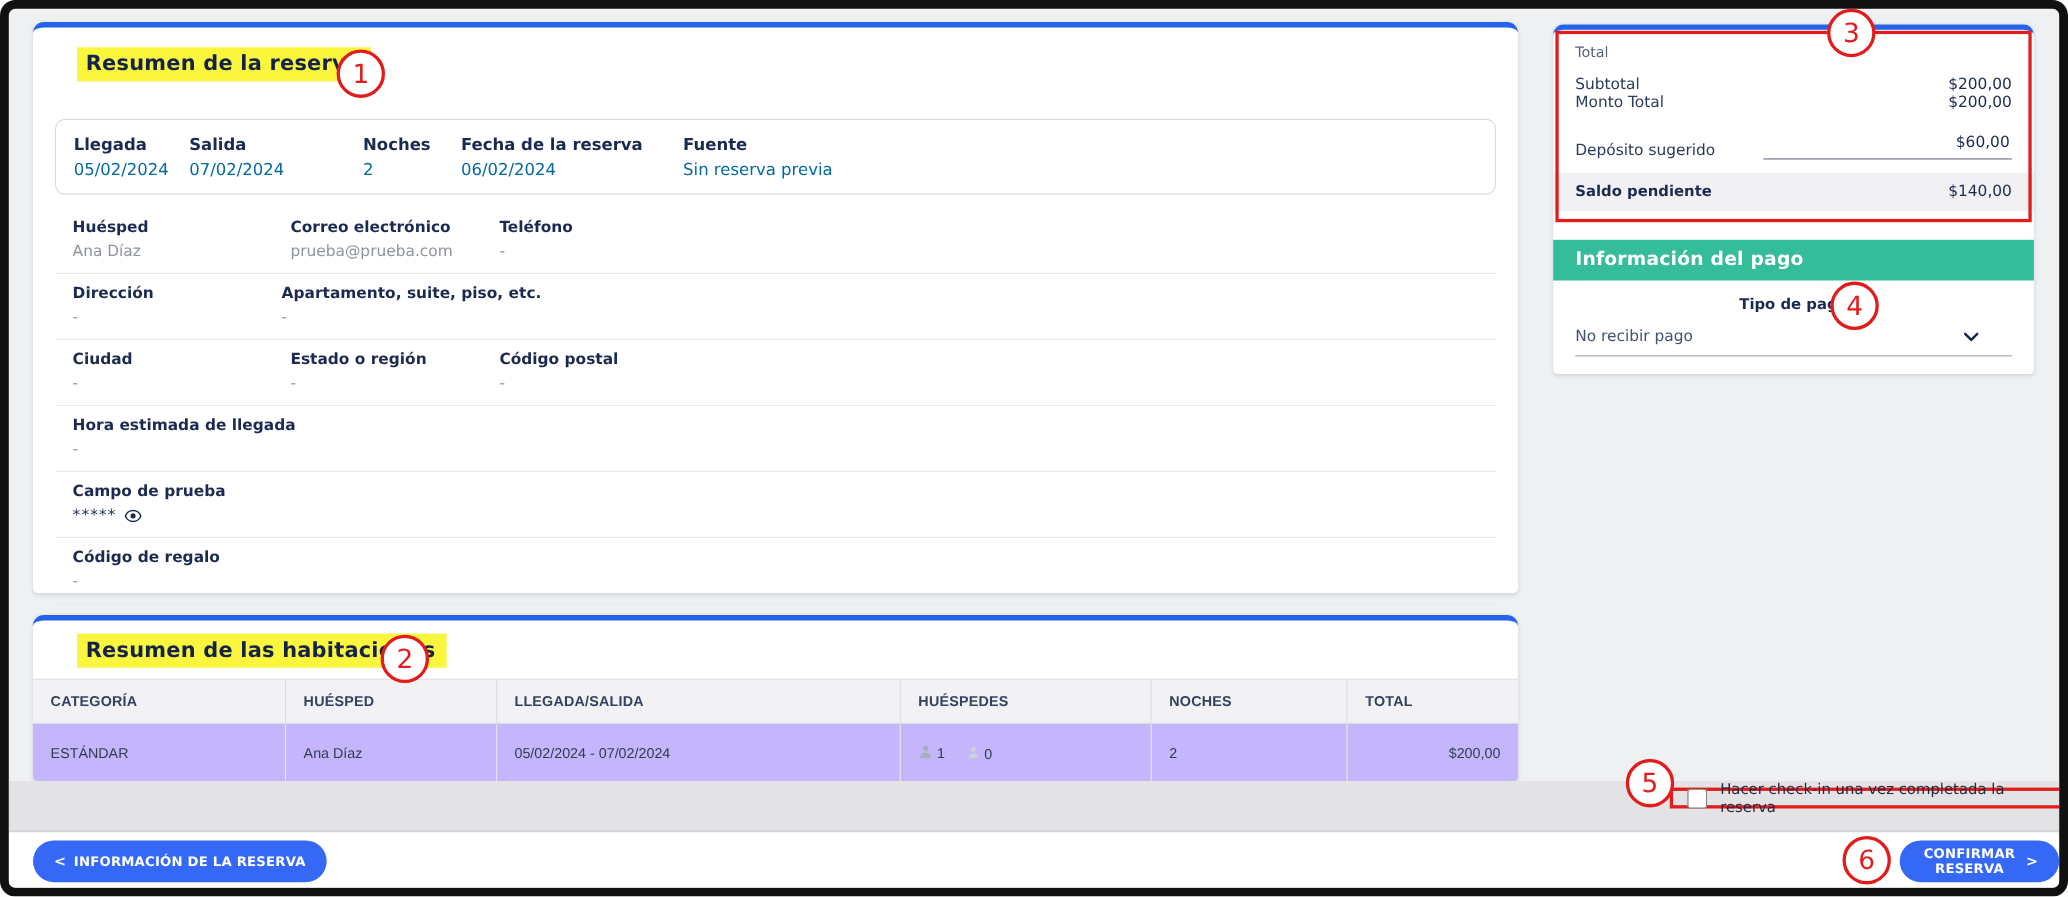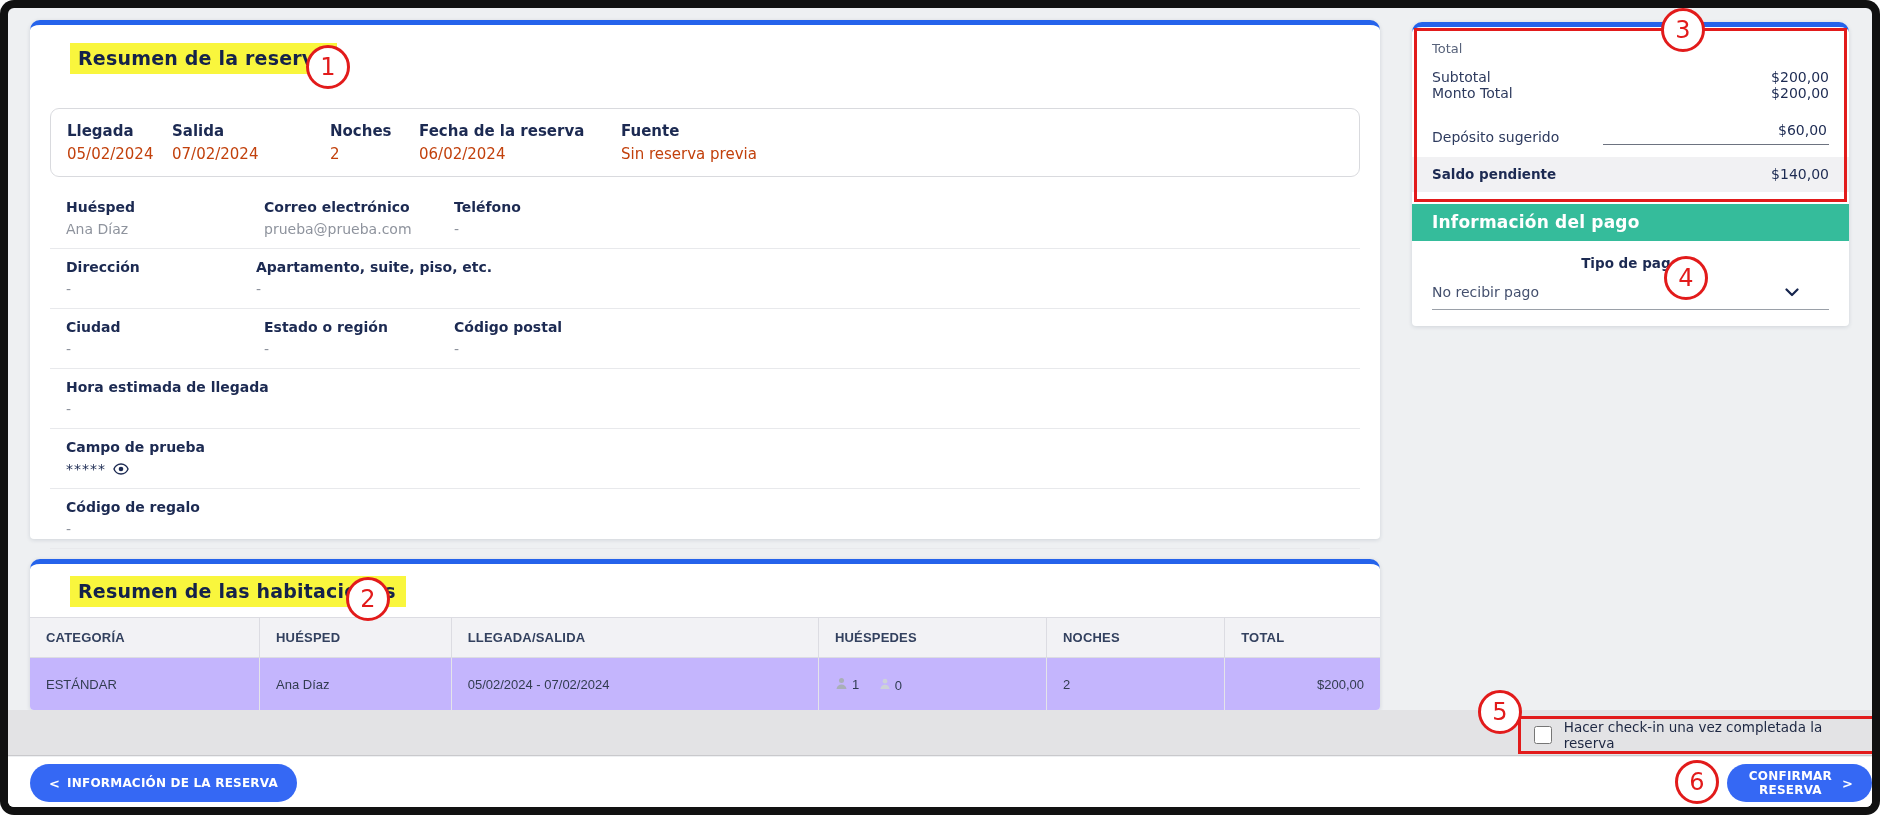--- a/index.html
+++ b/index.html
@@ -12,21 +12,21 @@
   .card{position:absolute;background:#fff;border-top:5px solid #2563eb;border-radius:10px 10px 4px 4px;
         box-shadow:0 1px 4px rgba(30,40,70,.14);}
 
   
   .card1{left:22px;top:12px;width:1350px;height:519px;}
   .sec-title{display:inline-block;margin:18px 0 0 40px;padding:4px 10px 5px 8px;background:#f9f63d;
              font-size:19px;font-weight:bold;color:#14224a;letter-spacing:.2px;}
   .stay-box{margin:34px 20px 0 20px;border:1px solid #d9dade;border-radius:9px;padding:13px 0 13px 16px;
             display:flex;align-items:flex-start;}
   .stay-cell .lbl{font-size:15px;font-weight:bold;color:#1c2a52;margin-bottom:5px;}
-  .stay-cell .val{font-size:15px;color:#c2410c;}
+  .stay-cell .val{font-size:15px;color:#0369a1;}
   .stay-w1{width:105px}.stay-w2{width:158px}.stay-w3{width:89px}.stay-w4{width:202px}
   .detail-grid{margin:12px 20px 0 20px;}
   .d-row{display:flex;padding:10px 0 11px 16px;border-bottom:1px solid #e8e9ec;}
   .d-cell{width:198px;padding-right:10px;}
   .d-cell.c2{width:190px;}
   .d-cell.c3{width:320px;}
   .d-cell .lbl{font-size:14px;font-weight:bold;color:#1c2a52;margin-bottom:6px;}
   .d-cell .val{font-size:14px;color:#8e939d;display:flex;align-items:center;gap:7px;}
 
   
@@ -48,33 +48,33 @@
   .totals{padding:14px 20px 0 20px;}
   .totals-caption{font-size:13px;color:#57627a;}
   .t-row{display:flex;justify-content:space-between;align-items:flex-end;font-size:14px;color:#2d3a5e;}
   .t-row .t-val{color:#1c2a52;}
   .t-sub{margin-top:13px}.t-monto{}.t-dep{margin-top:21px}
   .deposit-input{width:226px;border:none;border-bottom:1px solid #6d7380;text-align:right;font-size:14px;
                  color:#1c2a52;padding:0 2px 6px 0;background:transparent;font-family:inherit;outline:none;}
   .saldo-row{margin-top:12px;background:#f1f1f3;padding:9px 20px 10px 20px;display:flex;
              justify-content:space-between;font-size:14px;color:#1c2a52;}
   .saldo-row .lbl{font-weight:bold;font-size:13.5px;}
-  .pay-header{margin-top:12px;background:#35bc9b;color:#fff;font-weight:bold;font-size:17px;
+  .pay-header{margin-top:26px;background:#35bc9b;color:#fff;font-weight:bold;font-size:17px;
               padding:8px 0 9px 20px;letter-spacing:.2px;}
   .pay-body{padding:14px 20px 16px 20px;text-align:center;}
   .pay-type-lbl{font-size:13.5px;font-weight:bold;color:#1c2a52;}
   .select-row{margin-top:13px;display:flex;justify-content:space-between;align-items:center;
               border-bottom:1px solid #9aa0a8;padding:0 30px 9px 0;cursor:pointer;gap:25px;}
   .select-row .sel-val{font-size:14px;color:#44506e;}
 
   
   .band{position:absolute;left:0;right:0;top:702px;height:46px;background:#e3e3e5;
         border-bottom:1px solid #c9c9cc;}
   .footer{position:absolute;left:0;right:0;top:749px;bottom:0;background:#fff;}
-  .checkin-row{position:absolute;left:1510px;top:708px;width:358px;height:38px;border:3px solid #e21b1b;
+  .checkin-row{position:absolute;left:1510px;top:708px;width:358px;height:19px;border:3px solid #e21b1b;
                display:flex;align-items:center;gap:12px;padding-left:13px;background:transparent;}
   .checkin-row input{width:18px;height:18px;margin:0;accent-color:#fff;cursor:pointer;}
   .checkin-row .cb-lbl{font-size:13.5px;color:#1d2742;}
   .btn{position:absolute;top:756px;height:38px;border:none;border-radius:19px;background:#3568f4;
        color:#fff;font-family:"DejaVu Sans",sans-serif;font-weight:bold;font-size:12px;letter-spacing:.2px;
        display:flex;align-items:center;gap:7px;padding:0 19px;cursor:pointer;}
   .btn .chev{font-size:13px;font-weight:bold;}
   .btn-back{left:22px;}
   .btn-confirm{left:1719px;}
 

